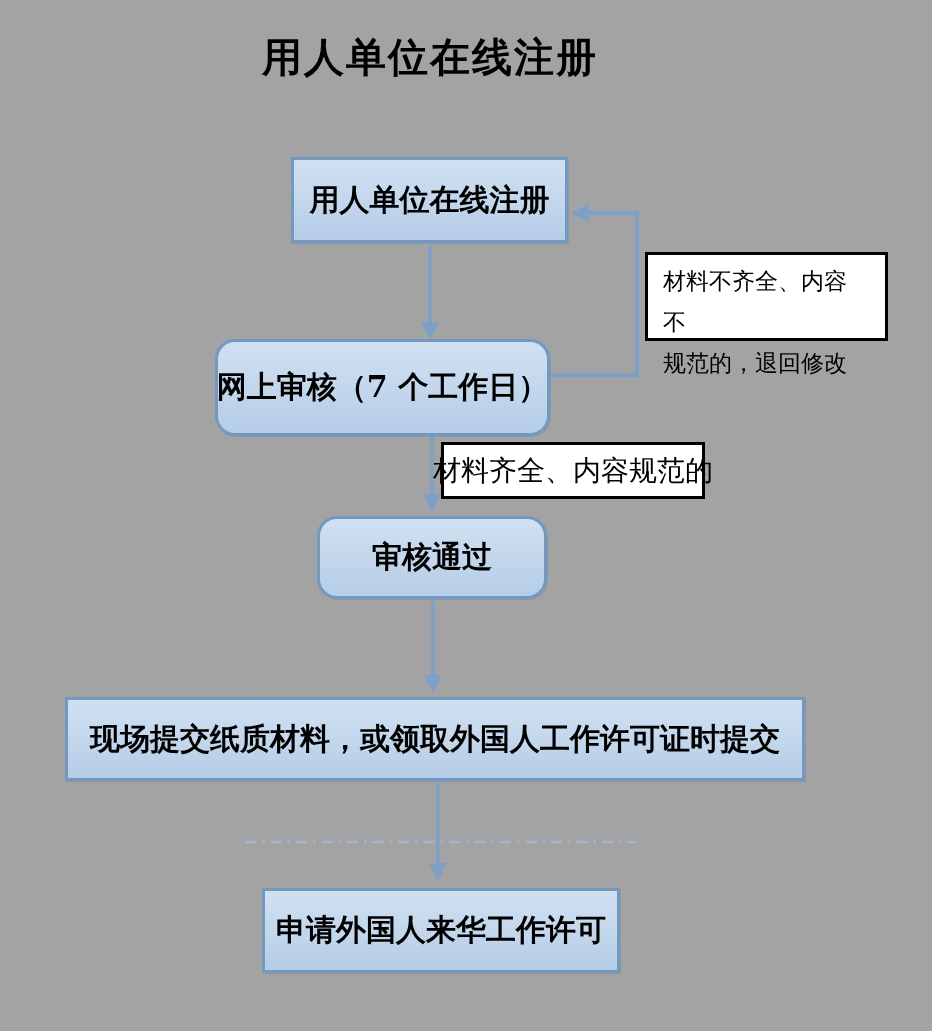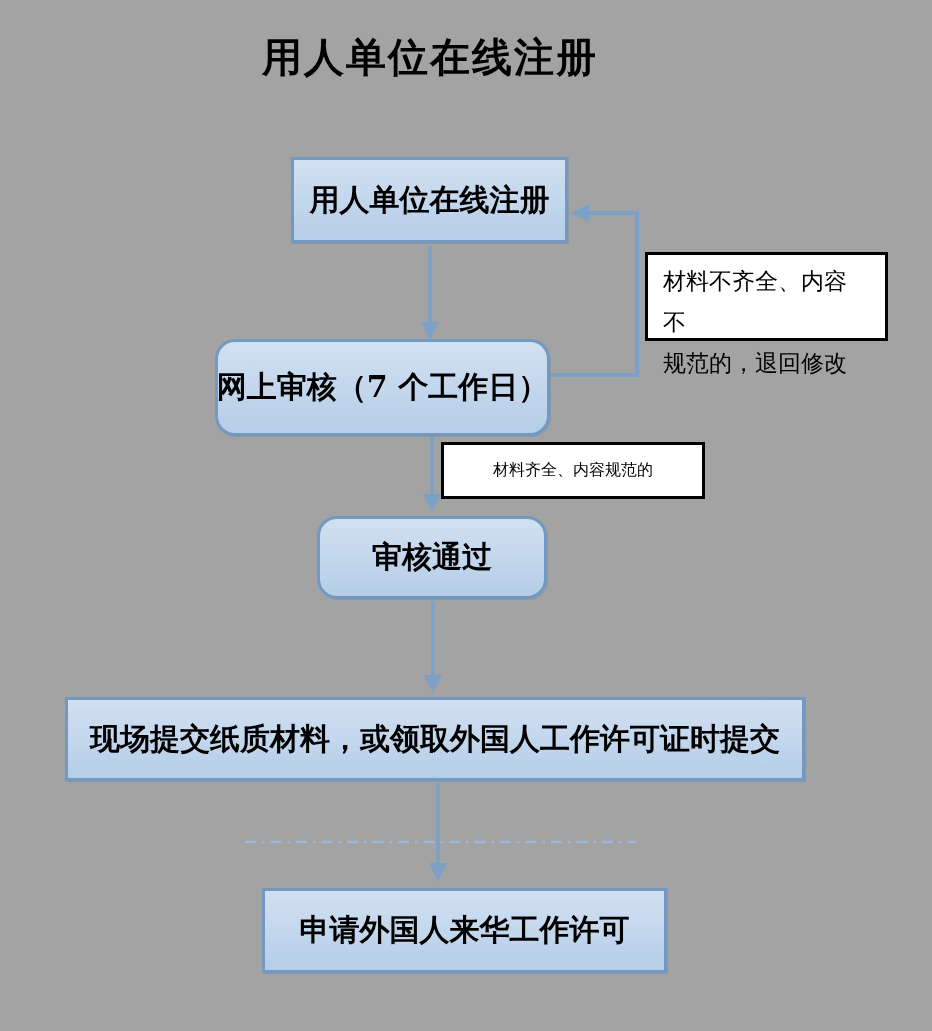--- a/index.html
+++ b/index.html
@@ -60,21 +60,21 @@
     color: #000000;
     font-weight: normal;
   }
   .annotation.two-line {
     font-size: 23px;
     line-height: 41px;
     padding: 6px 22px 6px 15px;
     white-space: pre-line;
   }
   .annotation.one-line {
-    font-size: 16px;
+    font-size: 28px;
     display: flex;
     align-items: center;
     justify-content: center;
     white-space: nowrap;
   }
 </style>
 </head>
 <body>
 
 <div class="canvas">
@@ -120,21 +120,21 @@
   </div>
 
   <div class="node rounded" style="left:317px; top:516px; width:230px; height:83px;">
     <span>审核通过</span>
   </div>
 
   <div class="node" style="left:65px; top:697px; width:740px; height:84px;">
     <span>现场提交纸质材料，或领取外国人工作许可证时提交</span>
   </div>
 
-  <div class="node" style="left:262px; top:888px; width:405px; height:85px;">
+  <div class="node" style="left:262px; top:888px; width:358px; height:85px;">
     <span>申请外国人来华工作许可</span>
   </div>
 
   <div class="annotation two-line" style="left:645px; top:252px; width:243px; height:89px;">材料不齐全、内容不
 规范的，退回修改</div>
 
   <div class="annotation one-line" style="left:441px; top:442px; width:264px; height:57px;">材料齐全、内容规范的</div>
 
 </div>
 

